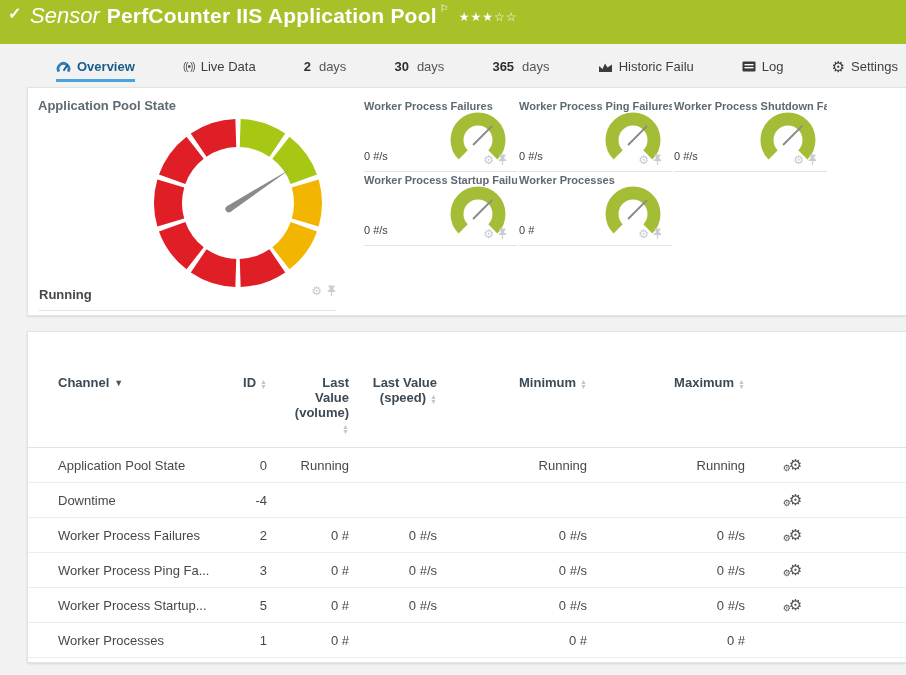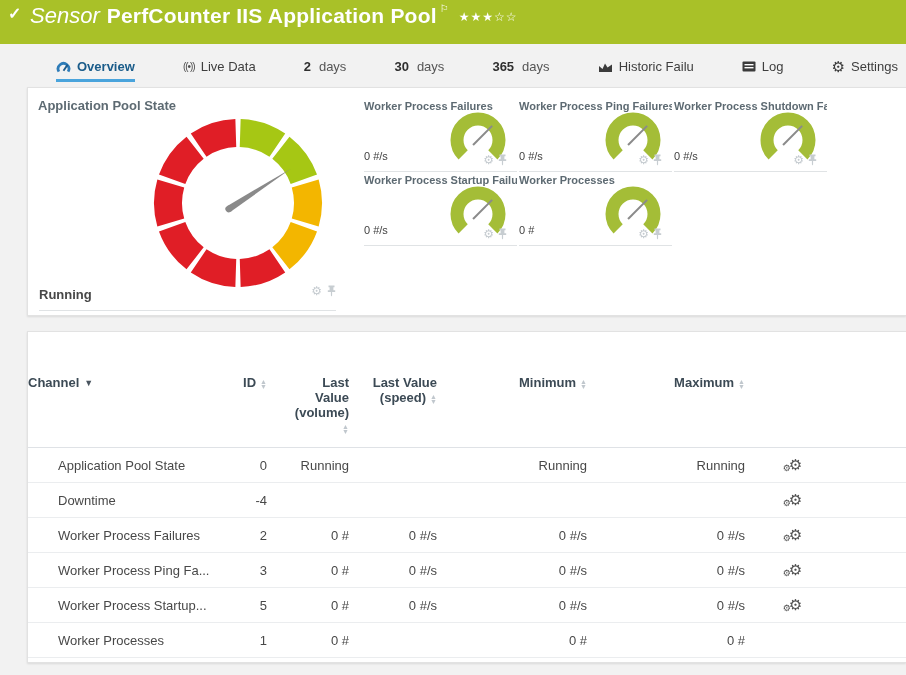--- a/index.html
+++ b/index.html
@@ -54,21 +54,21 @@
               white-space:nowrap; overflow:hidden; padding-top:2px; }
   .sg-svg { position:absolute; right:10px; top:13px; }
   .sg-value { position:absolute; left:0; bottom:9px; font-size:11px; color:#3f3f3f; }
   .sg-icons { position:absolute; right:10px; bottom:5px; display:inline-flex; gap:4px; align-items:center; }
 
   
   .table-panel { margin-top:15px; height:332px; overflow:hidden; }
   table { border-collapse:collapse; width:100%; table-layout:fixed; }
   th { vertical-align:top; padding:43px 0 12px; font-size:13px; color:#3c4a55;
        border-bottom:1px solid #dfe2e6; font-weight:bold; cursor:pointer; }
-  th.h-left { text-align:left; }
+  th.h-left { text-align:left; padding-left:30px; }
   th.h-right { text-align:right; padding-right:18px; }
   th .sub { display:block; }
   .sort-icon { display:inline-block; margin-left:4px; color:#c0c7cd; font-size:7px;
                line-height:5px; vertical-align:middle; cursor:pointer; }
   .sort-active-icon { color:#4a5560; font-size:9px; margin-left:5px; }
   td { font-size:13px; color:#484848; padding:10px 0 9px; border-bottom:1px solid #ebedef;
        overflow:hidden; white-space:nowrap; }
   td.c-channel { padding-left:30px; }
   td.c-num { text-align:right; padding-right:18px; }
   td.c-gear { text-align:center; padding-right:30px; }

